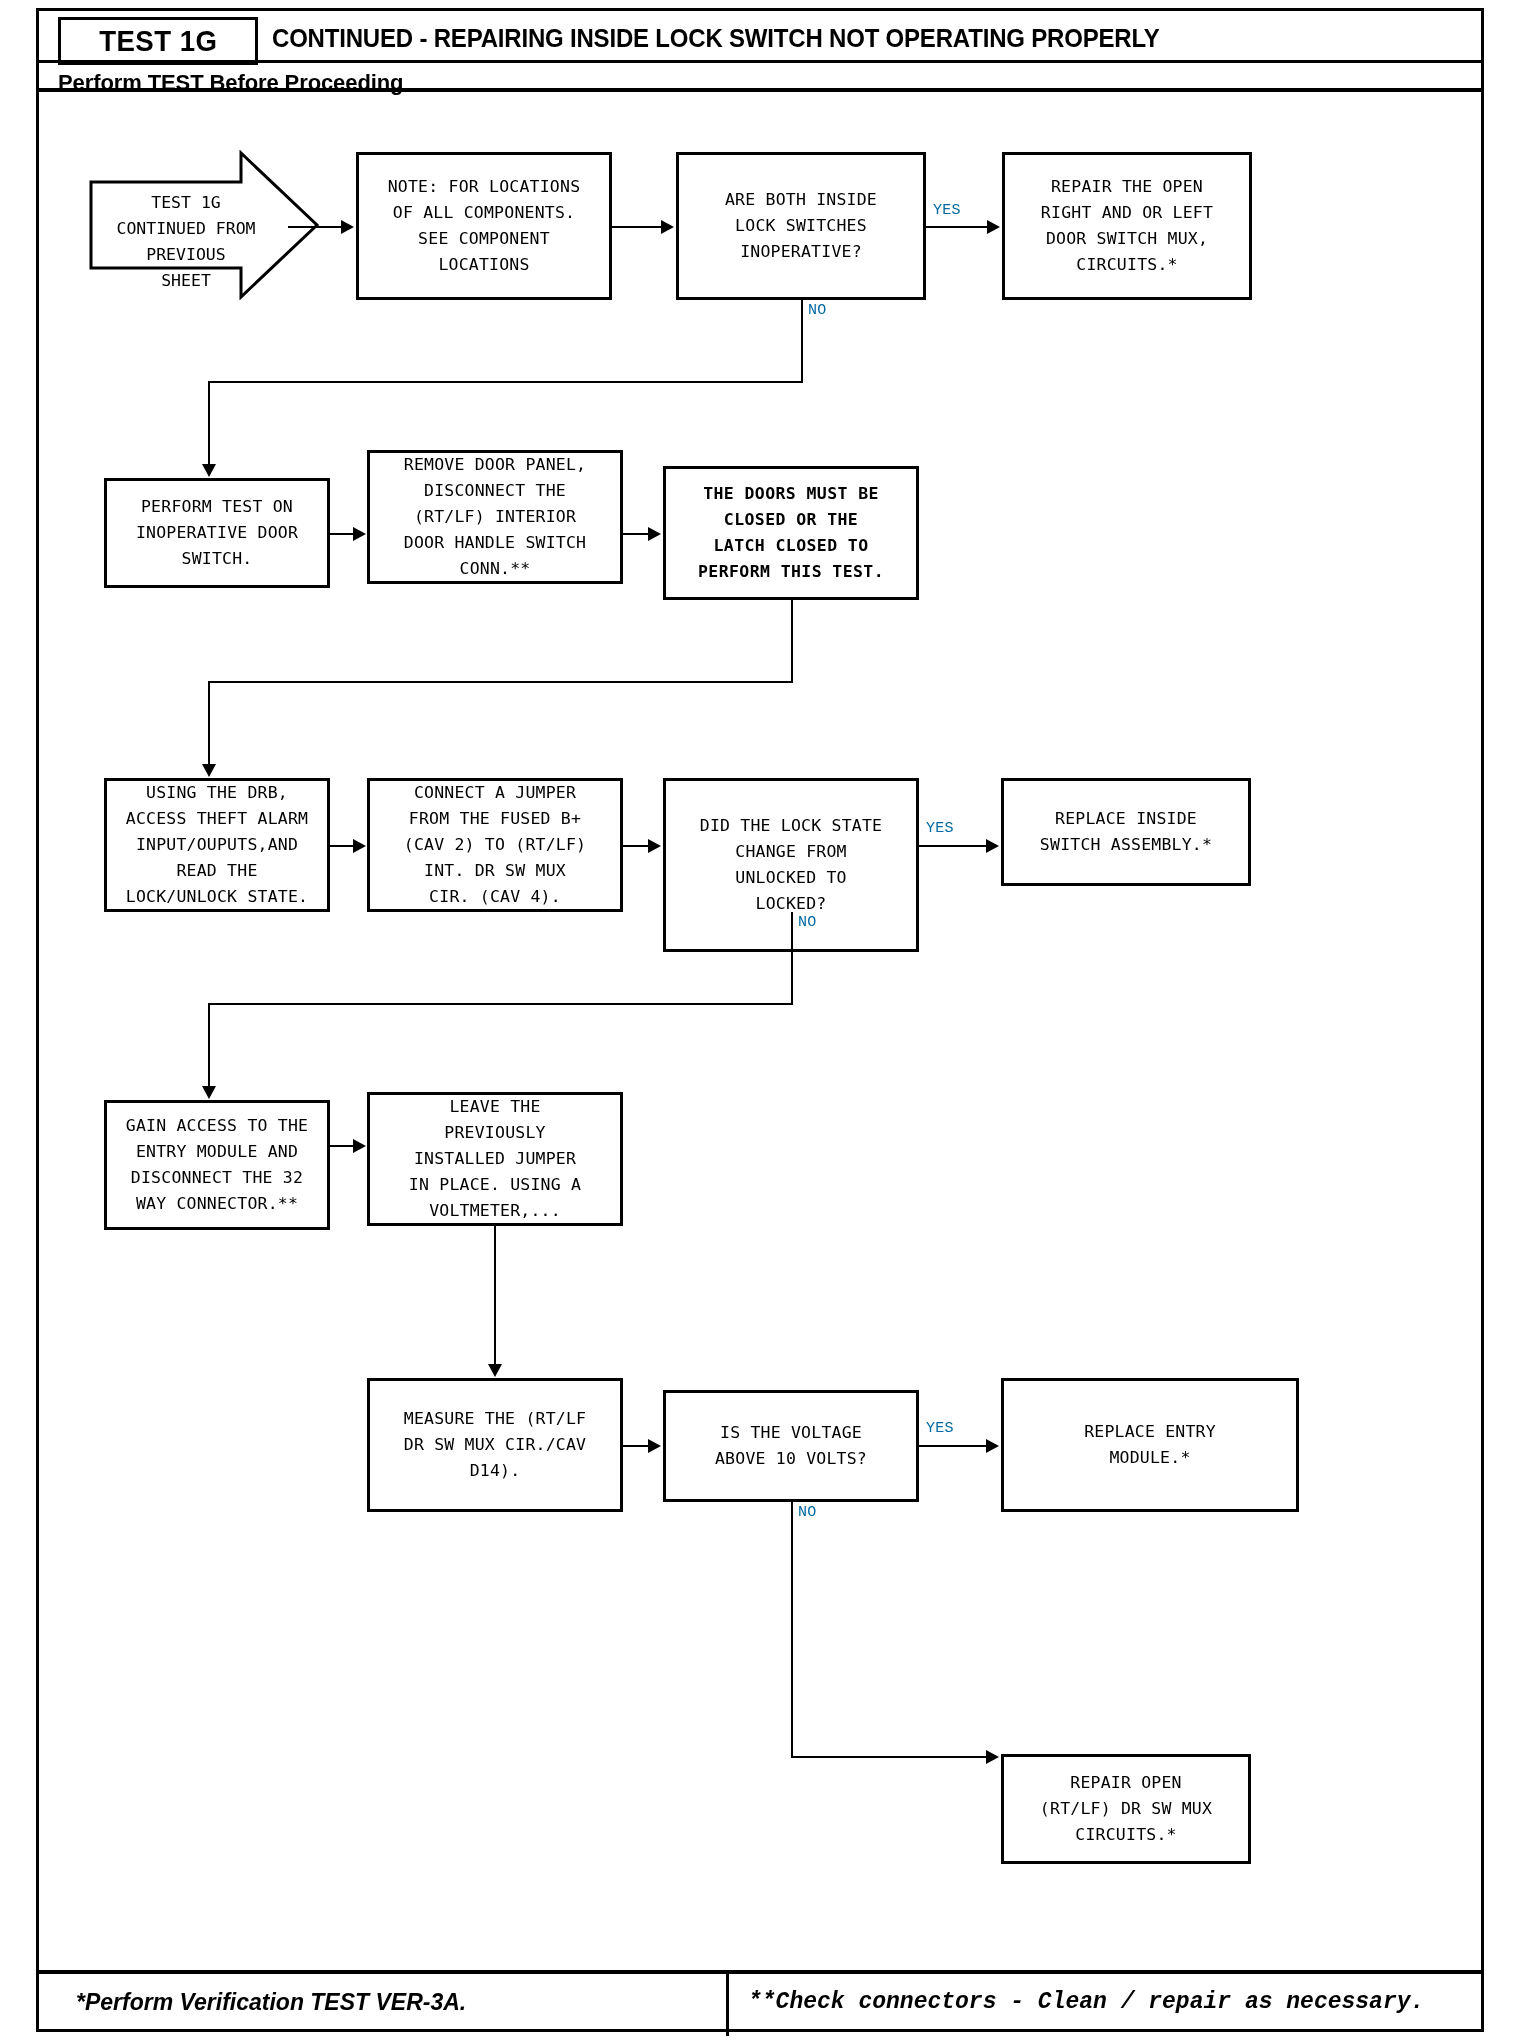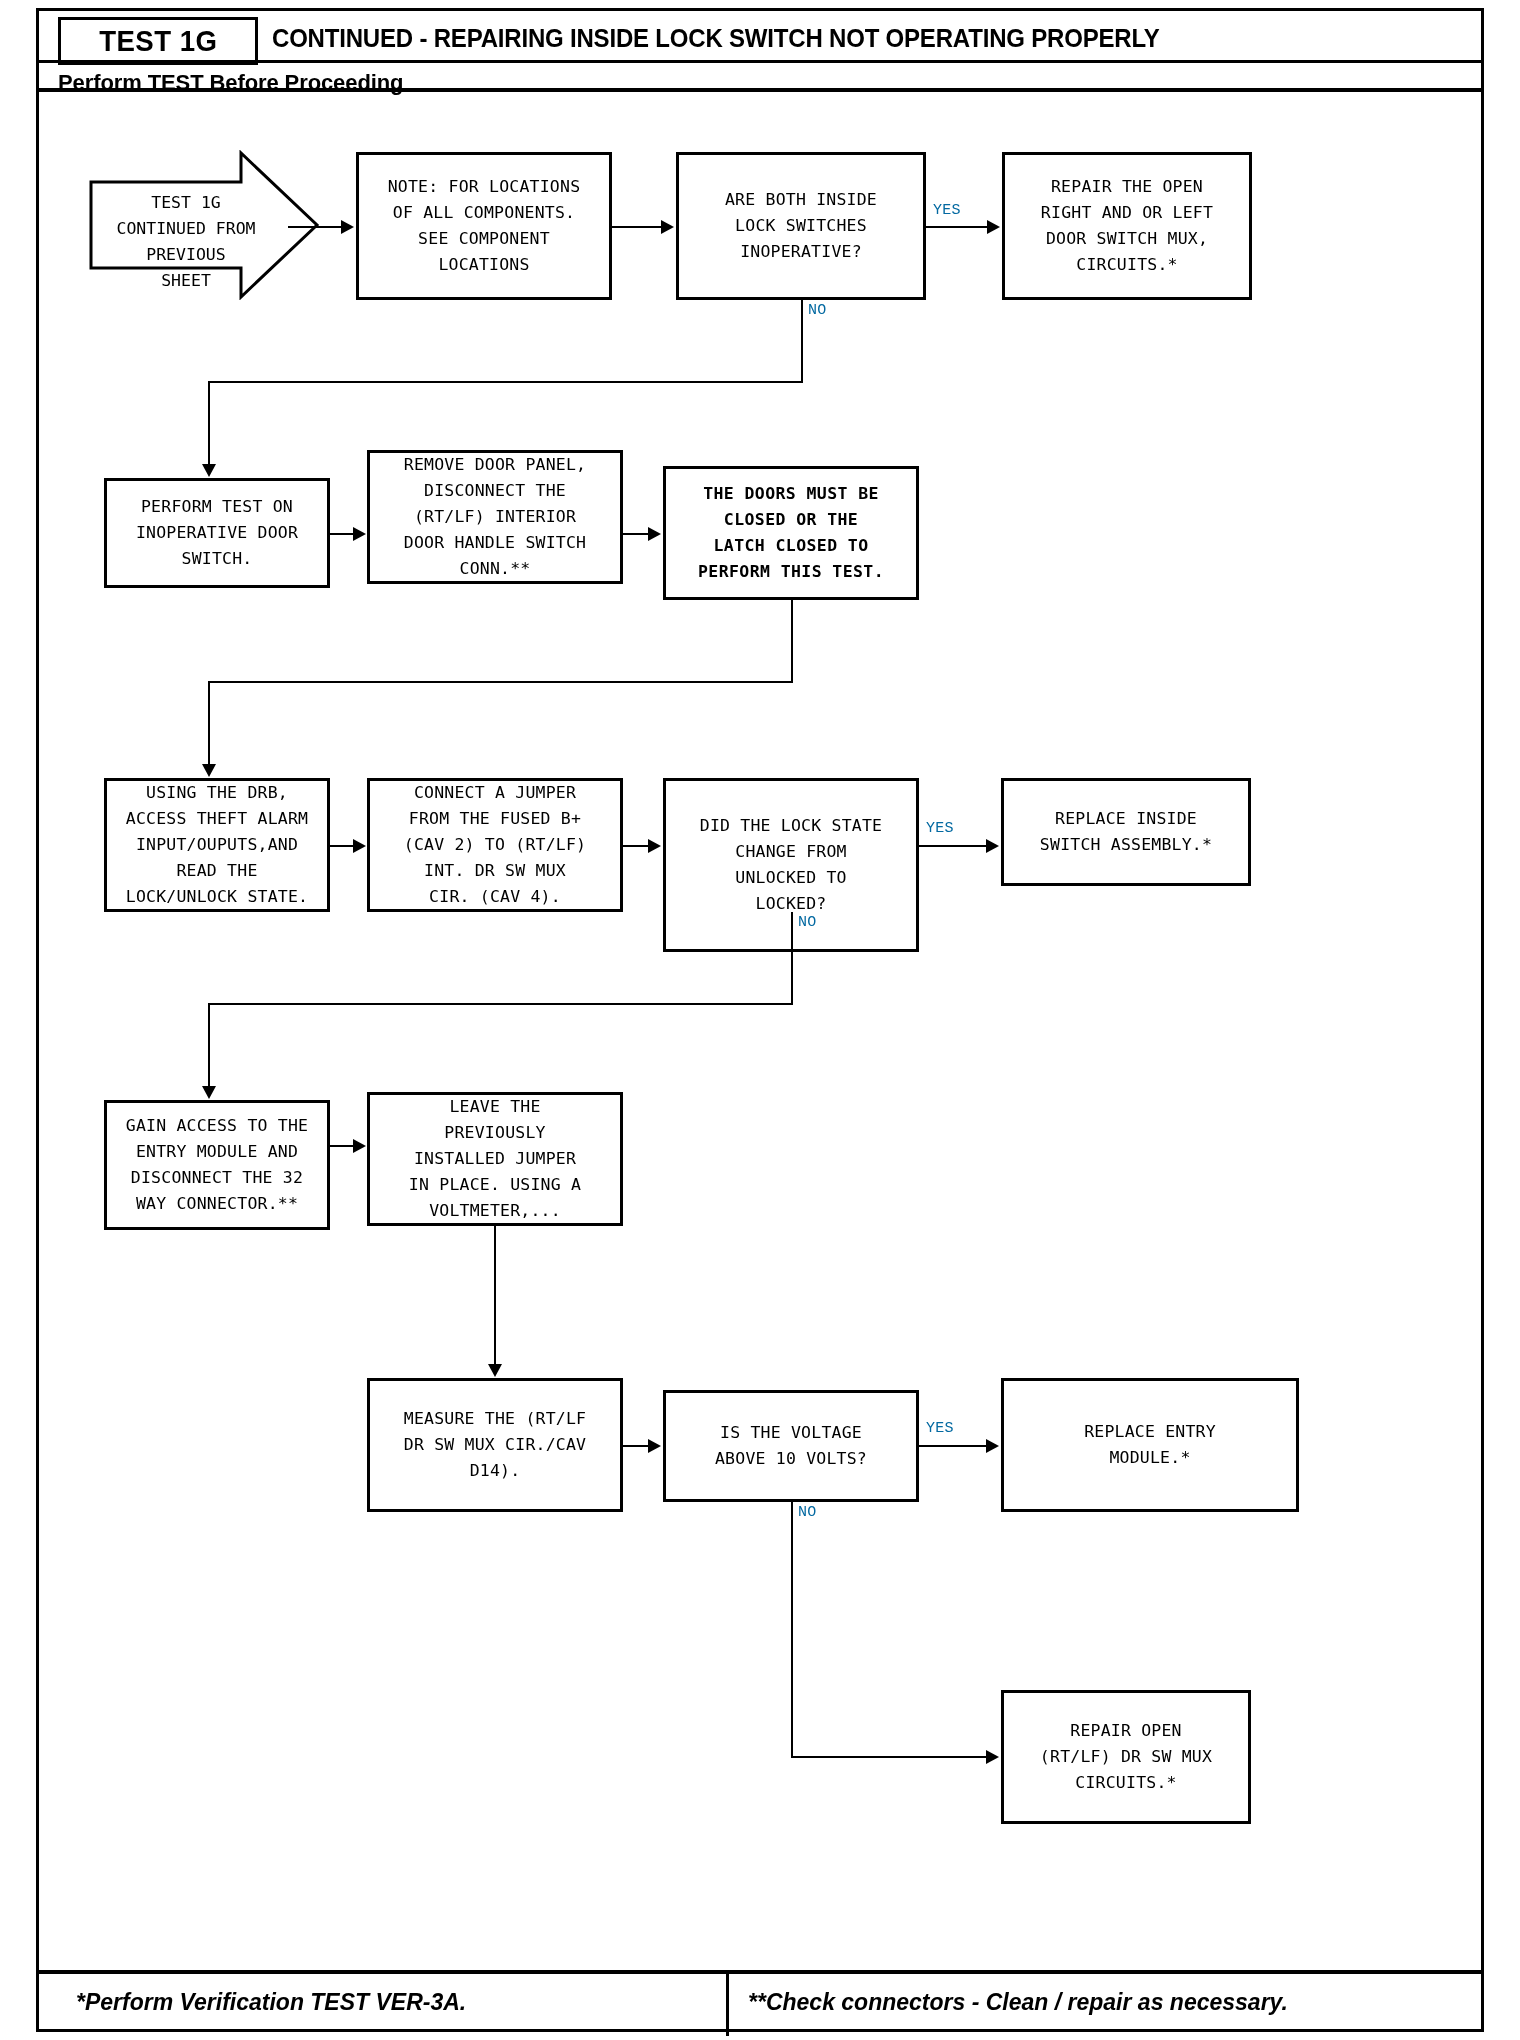--- a/index.html
+++ b/index.html
@@ -91,20 +91,21 @@
     left: 690px; top: 0;
     width: 0; height: 62px;
     border-left: 3px solid #000;
   }
   .ftr-right {
     position: absolute;
     left: 712px; top: 15px;
     font-size: 23px;
     font-style: italic;
     font-weight: bold;
+    font-family: Liberation Mono, monospace;
   }
 
   
   #canvas {
     position: absolute;
     left: 0; top: 84px;
     width: 1448px; height: 1878px;
   }
 
   
@@ -327,21 +328,21 @@
     <div class="ah ah-r" style="left:950px; top:1347px;"></div>
 
     <div class="node" style="left:965px; top:1286px; width:298px; height:134px;">REPLACE ENTRY
 MODULE.*</div>
 
     <div class="ln lnv" style="left:755px; top:1410px; height:255px;"></div>
     <div class="elabel" style="left:762px; top:1412px;">NO</div>
     <div class="ln lnh" style="left:755px; top:1664px; width:198px;"></div>
     <div class="ah ah-r" style="left:950px; top:1658px;"></div>
 
-    <div class="node" style="left:965px; top:1598px; width:250px; height:134px;">REPAIR OPEN
+    <div class="node" style="left:965px; top:1662px; width:250px; height:110px;">REPAIR OPEN
 (RT/LF) DR SW MUX
 CIRCUITS.*</div>
 
   </div>
 
   <div class="ftr">
     <div class="ftr-left">*Perform Verification TEST VER-3A.</div>
     <div class="ftr-div"></div>
     <div class="ftr-right">**Check connectors - Clean / repair as necessary.</div>
   </div>

